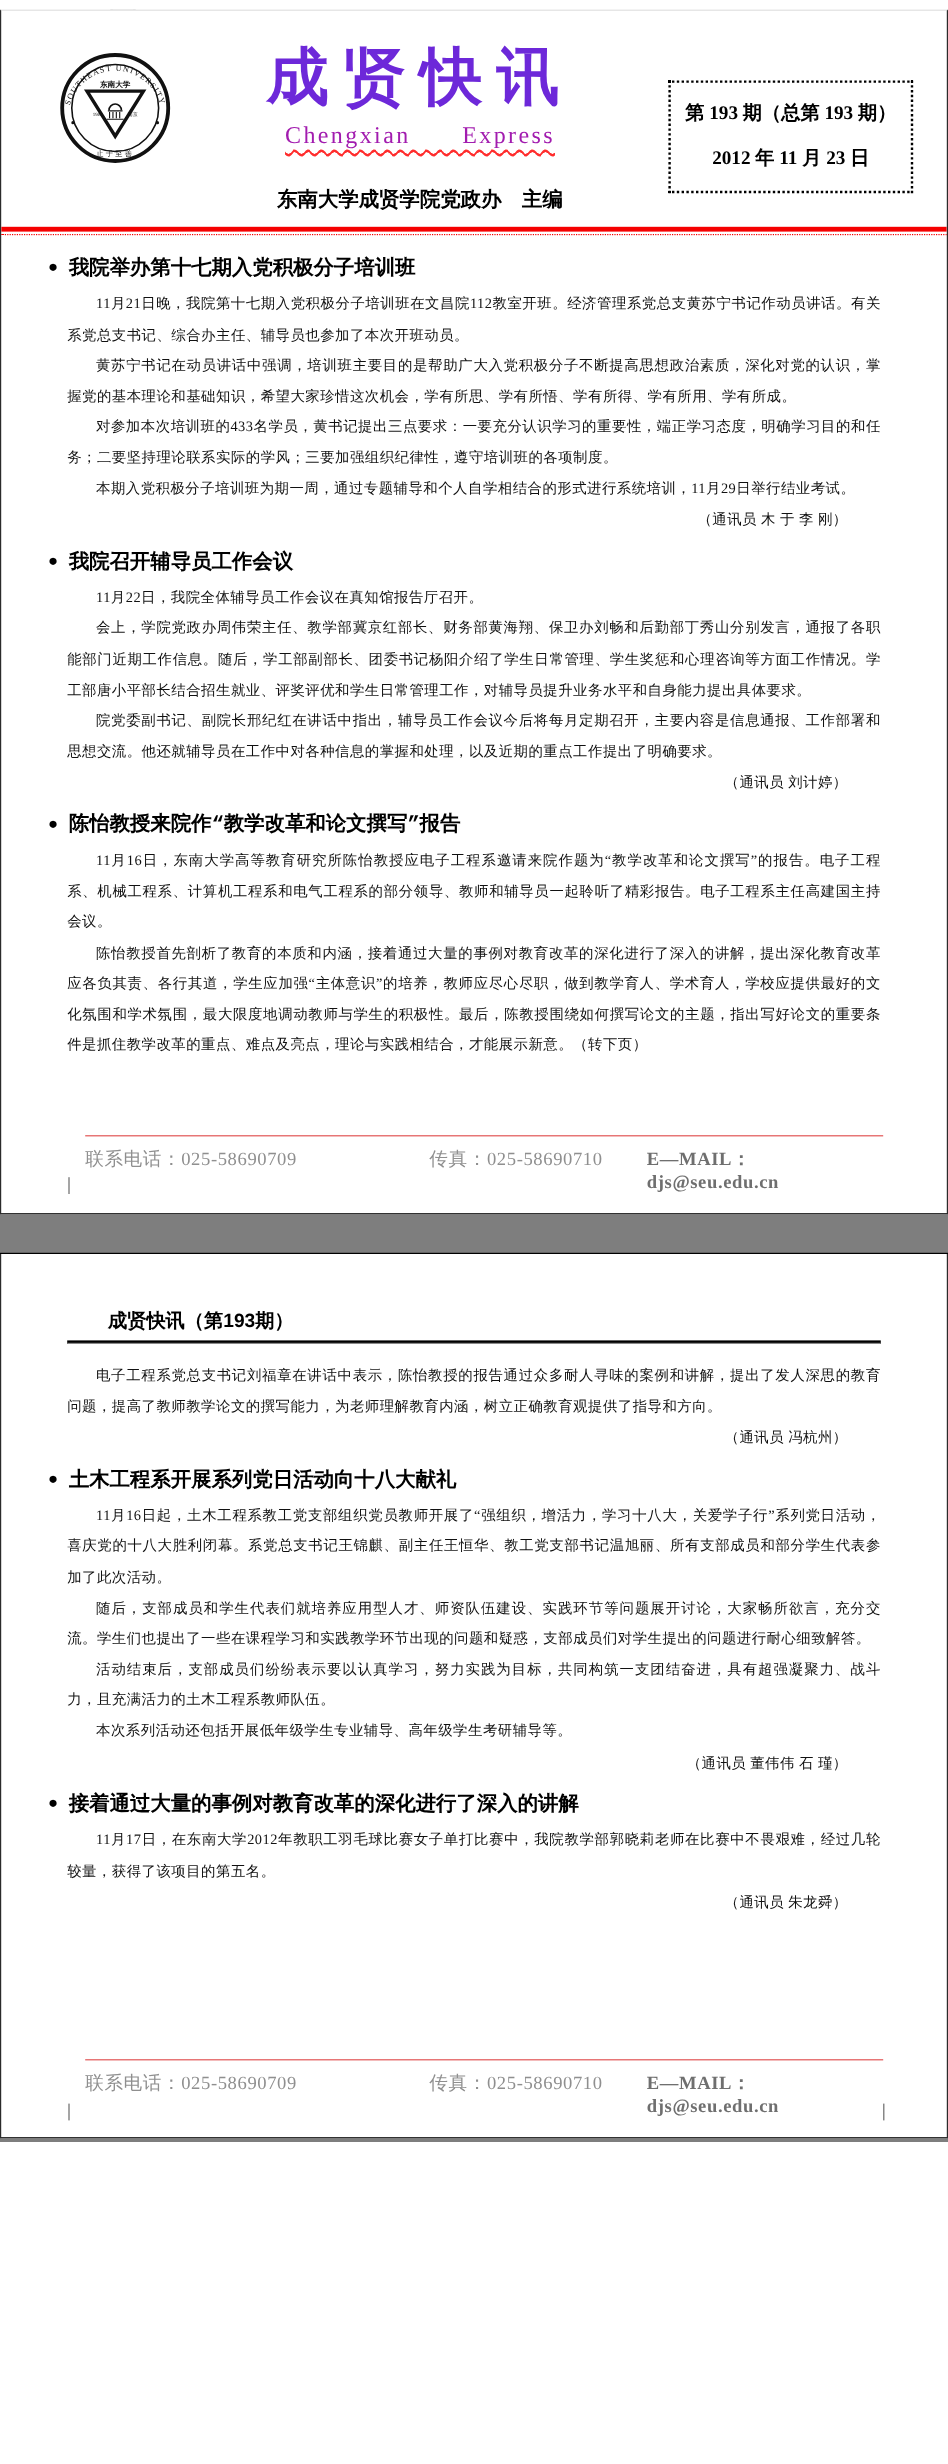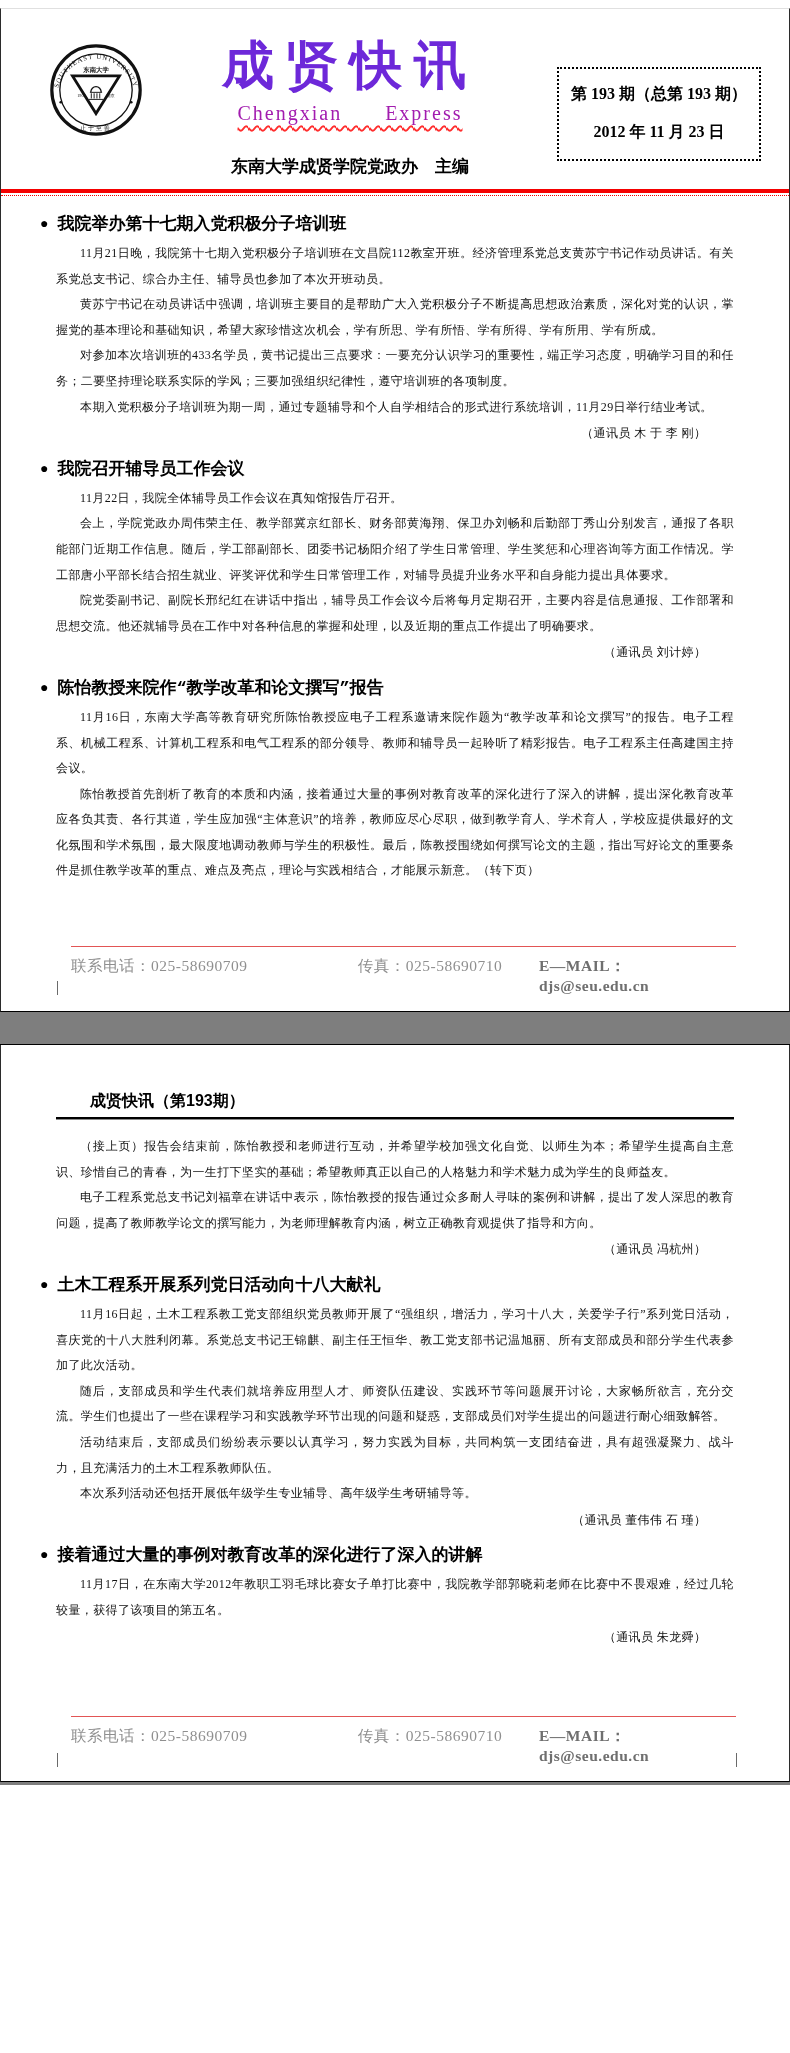--- a/index.html
+++ b/index.html
@@ -153,21 +153,20 @@
   <div class="page page-two">
 
     <div class="p2-header">
       <div class="p2-title">成贤快讯（第193期）</div>
       <div class="p2-rule"></div>
     </div>
 
     <div class="p2-body">
 
       <section>
-        <p>（接上页）报告会结束前，陈怡教授和老师进行互动，并希望学校加强文化自觉、以师生为本；希望学生提高自主意识、珍惜自己的青春，为一生打下坚实的基础；希望教师真正以自己的人格魅力和学术魅力成为学生的良师益友。</p>
         <p>电子工程系党总支书记刘福章在讲话中表示，陈怡教授的报告通过众多耐人寻味的案例和讲解，提出了发人深思的教育问题，提高了教师教学论文的撰写能力，为老师理解教育内涵，树立正确教育观提供了指导和方向。</p>
         <p class="sig">（通讯员 冯杭州）</p>
       </section>
 
       <section>
         <h3 class="art-head">
           <span class="bullet">●</span><span>土木工程系开展系列党日活动向十八大献礼</span>
         </h3>
         <p>11月16日起，土木工程系教工党支部组织党员教师开展了“强组织，增活力，学习十八大，关爱学子行”系列党日活动，喜庆党的十八大胜利闭幕。系党总支书记王锦麒、副主任王恒华、教工党支部书记温旭丽、所有支部成员和部分学生代表参加了此次活动。</p>
         <p>随后，支部成员和学生代表们就培养应用型人才、师资队伍建设、实践环节等问题展开讨论，大家畅所欲言，充分交流。学生们也提出了一些在课程学习和实践教学环节出现的问题和疑惑，支部成员们对学生提出的问题进行耐心细致解答。</p>

